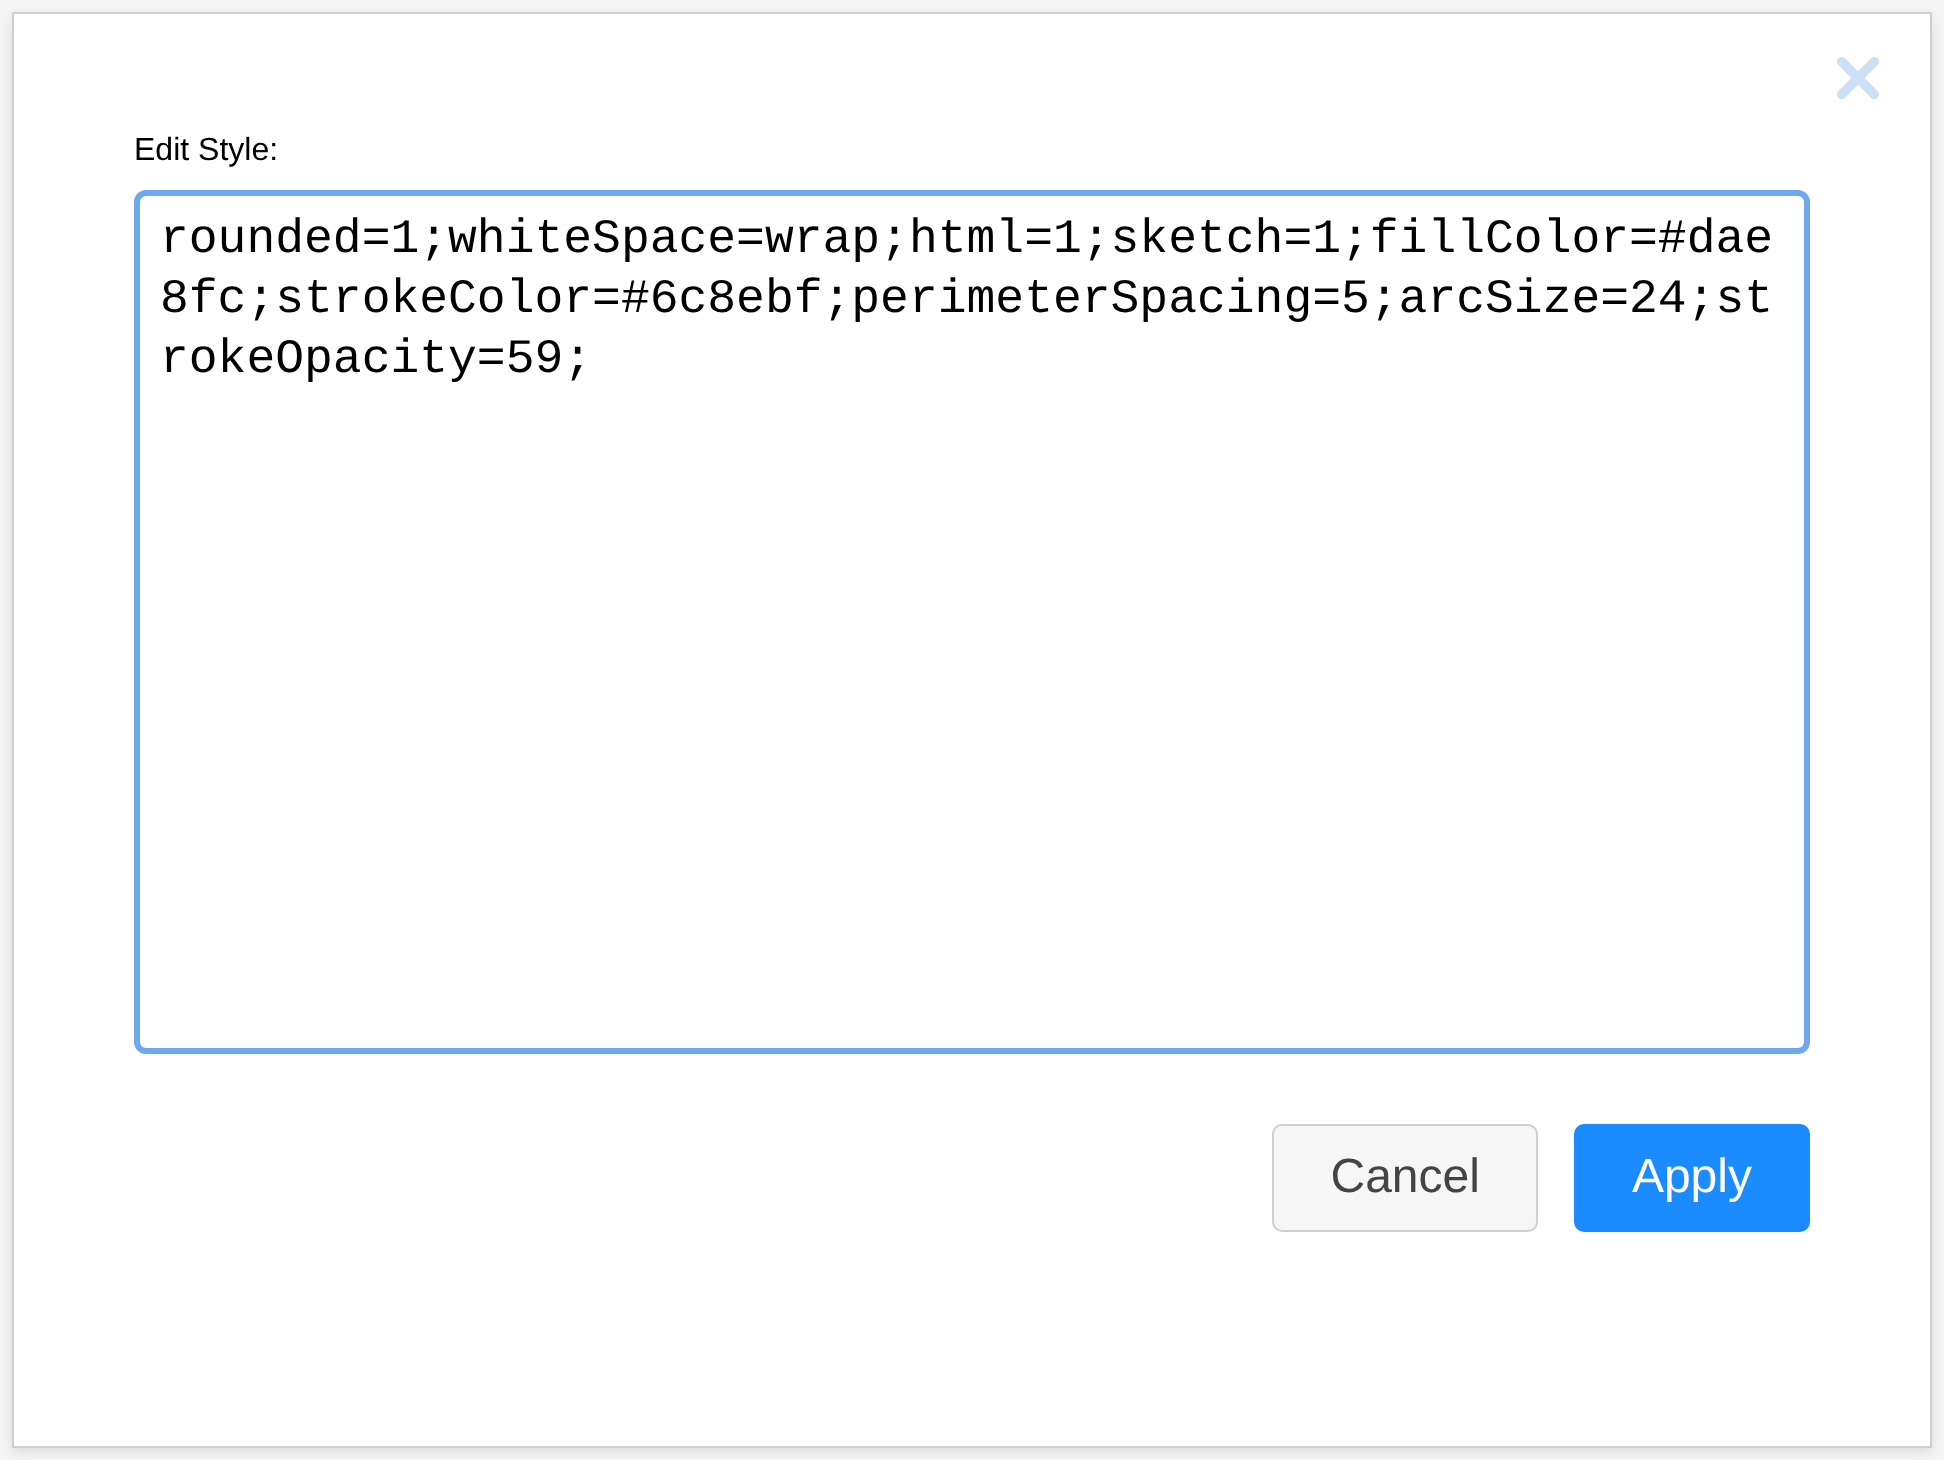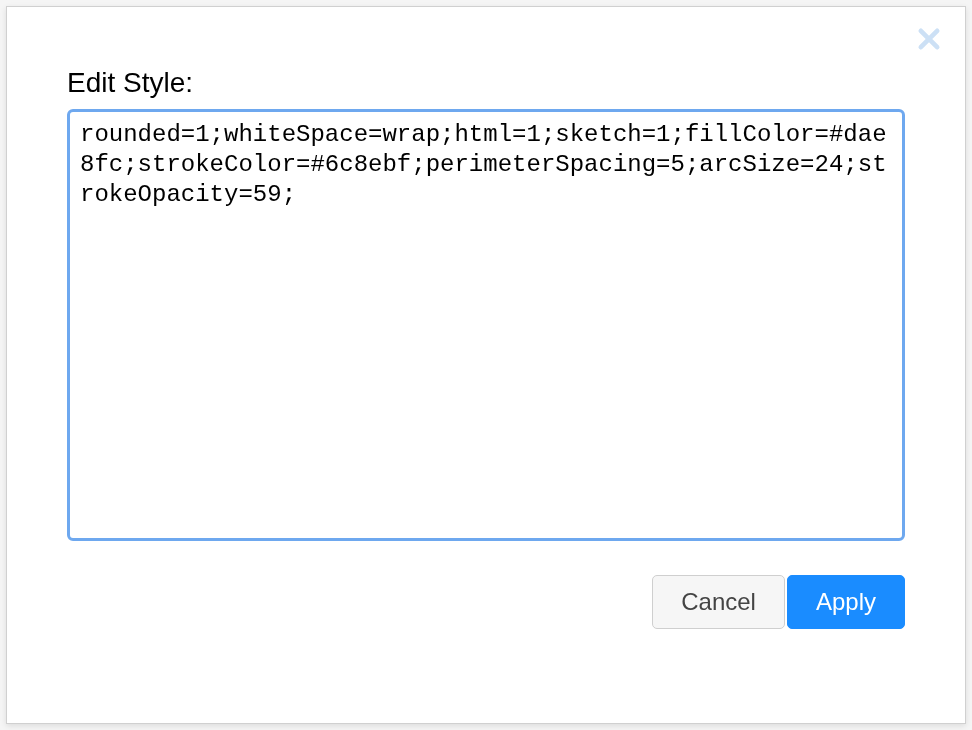--- a/index.html
+++ b/index.html
@@ -30,21 +30,21 @@
       width: 28px;
       height: 28px;
       cursor: pointer;
       color: #cce0f5;
     }
     .close-icon svg {
       width: 100%;
       height: 100%;
     }
     .dialog-label {
-      font-size: 28px;
+      font-size: 16px;
       color: #000;
       margin-bottom: 10px;
       font-weight: 400;
     }
     .style-textarea {
       width: 100%;
       height: 432px;
       resize: none;
       padding: 8px 10px;
       font-family: "Courier New", Courier, monospace;
@@ -53,21 +53,21 @@
       border: 3px solid #6ea8ef;
       border-radius: 6px;
       outline: none;
       color: #000;
       overflow-wrap: break-word;
       white-space: pre-wrap;
     }
     .button-row {
       display: flex;
       justify-content: flex-end;
-      gap: 2px;
+      gap: 18px;
       margin-top: 30px;
     }
     .btn {
       font-size: 24px;
       padding: 12px 28px;
       border-radius: 5px;
       cursor: pointer;
       border: 1px solid transparent;
     }
     .btn-cancel {

